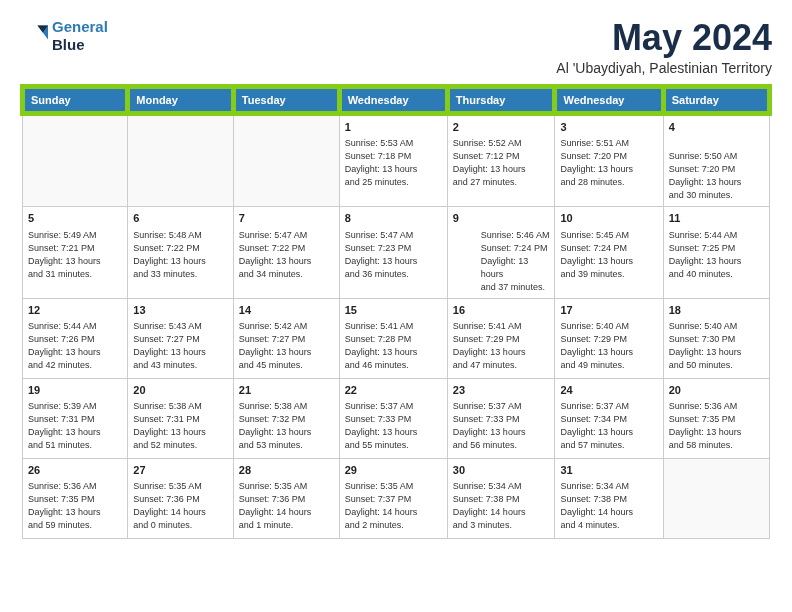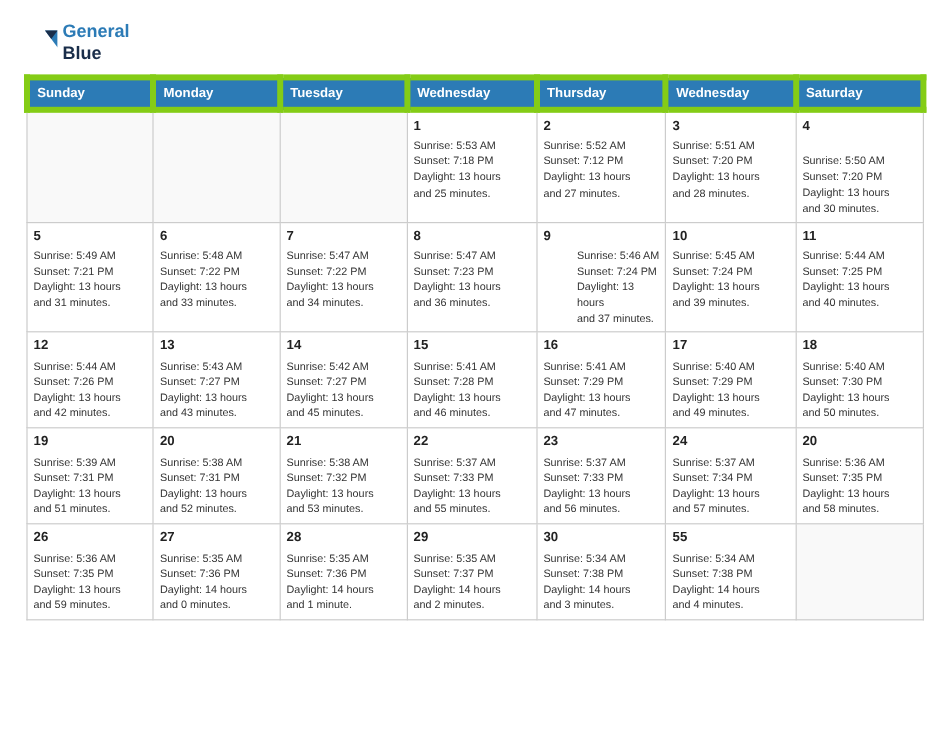--- a/index.html
+++ b/index.html
@@ -103,20 +103,24 @@
     <div class="logo">
       <svg class="logo-icon" viewBox="0 0 32 32">
         <rect x="0" y="0" width="32" height="32" fill="white"></rect>
         <polygon points="20,4 32,4 32,20" fill="#2c7bb6"></polygon>
         <polygon points="20,4 32,4 26,12" fill="#1a2e4a"></polygon>
       </svg>
       <div class="logo-text">
         <div><span>General</span></div>
         <div>Blue</div>
       </div>
+    </div>
+    <div class="title-block">
+      <div class="month-title">May 2024</div>
+      <div class="location-title">Al 'Ubaydiyah, Palestinian Territory</div>
     </div>
   </div>
 
   <table class="calendar">
     <thead>
       <tr>
         <th>Sunday</th>
         <th>Monday</th>
         <th>Tuesday</th>
         <th>Wednesday</th>
@@ -342,21 +346,21 @@
 and 2 minutes.</div>
           </td>
           <td>
             <span class="day-num">30</span>
             <div class="day-info" style="white-space: pre-line;">Sunrise: 5:34 AM
 Sunset: 7:38 PM
 Daylight: 14 hours
 and 3 minutes.</div>
           </td>
           <td>
-            <span class="day-num">55</span>
+            <span class="day-num">31</span>
             <div class="day-info" style="white-space: pre-line;">Sunrise: 5:34 AM
 Sunset: 7:38 PM
 Daylight: 14 hours
 and 4 minutes.</div>
           </td>
           <td class="empty"></td>
         </tr>
       </tbody>
   </table>
 </div>

